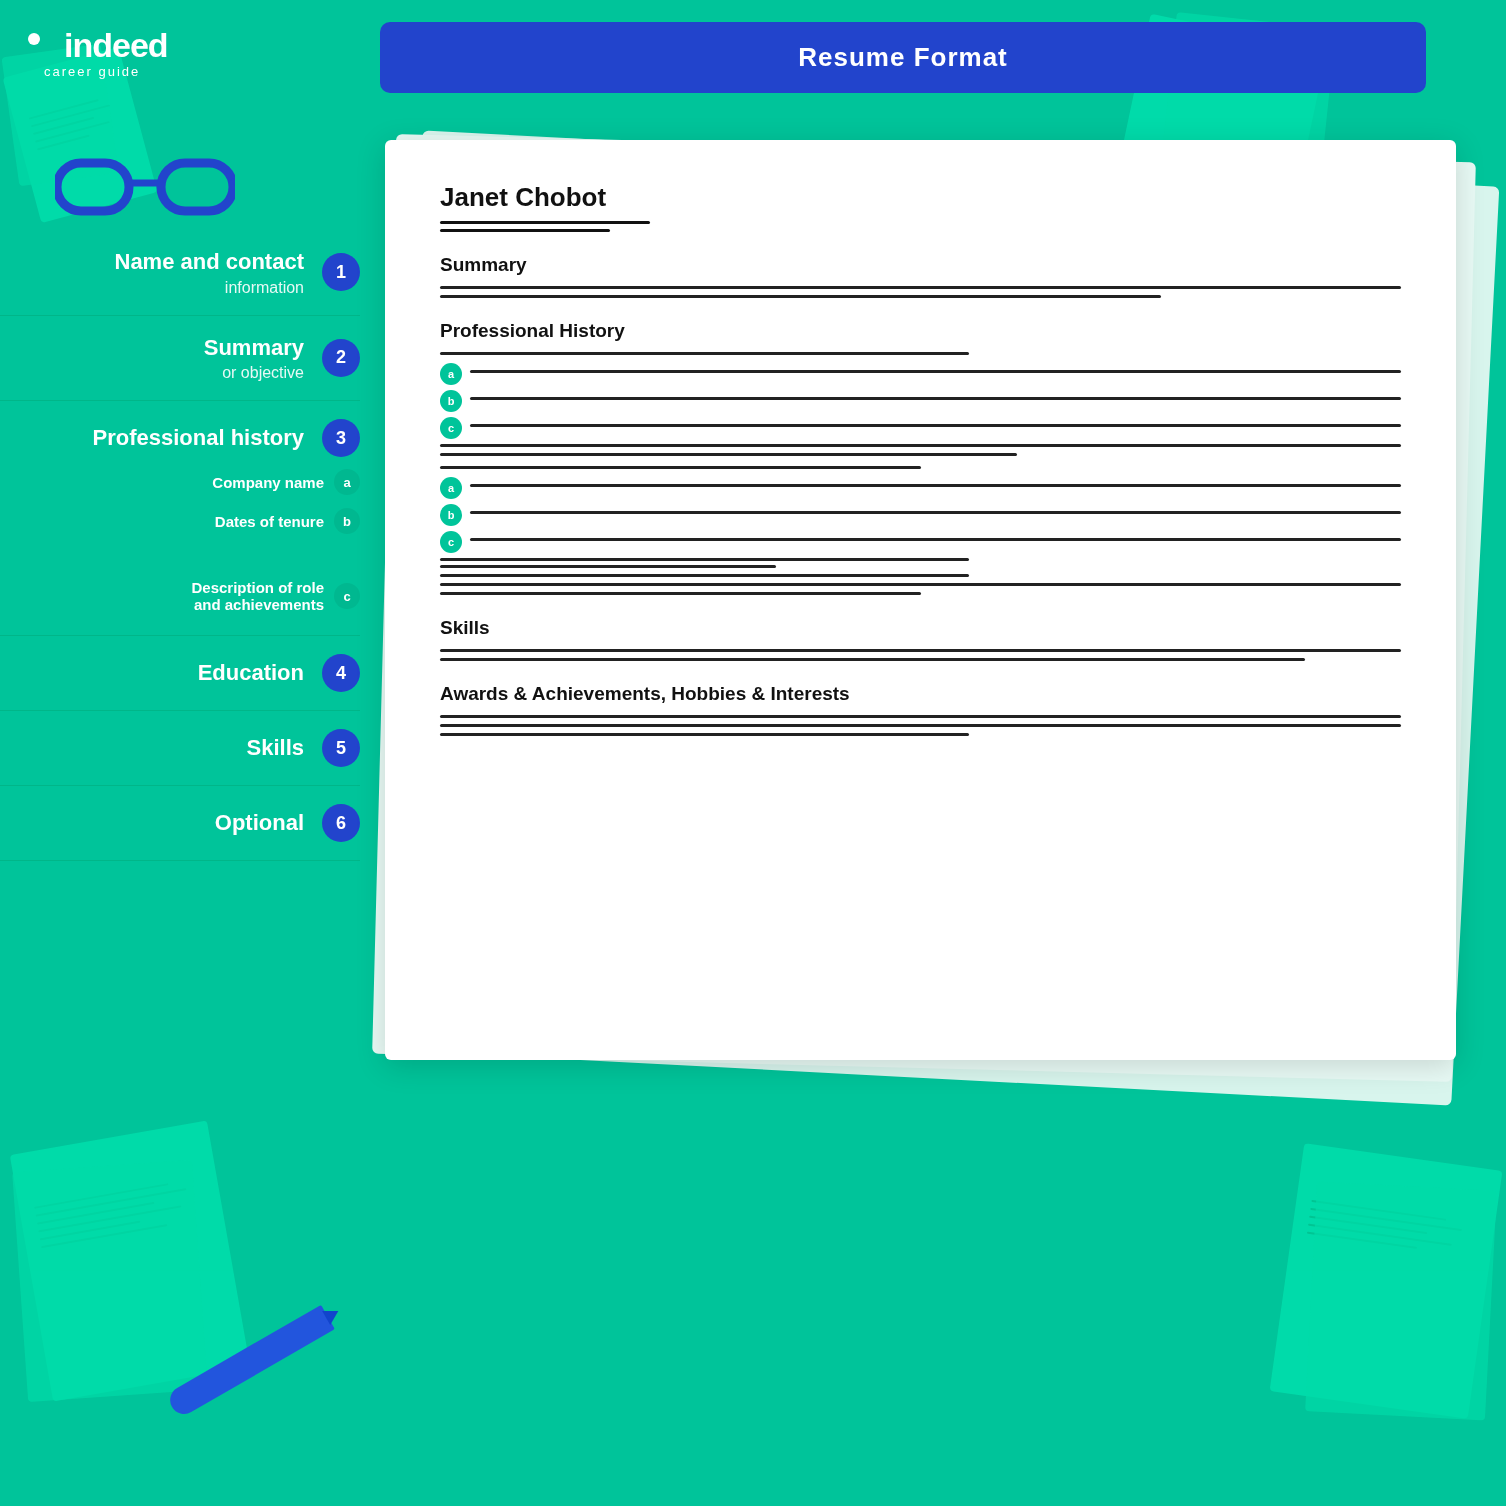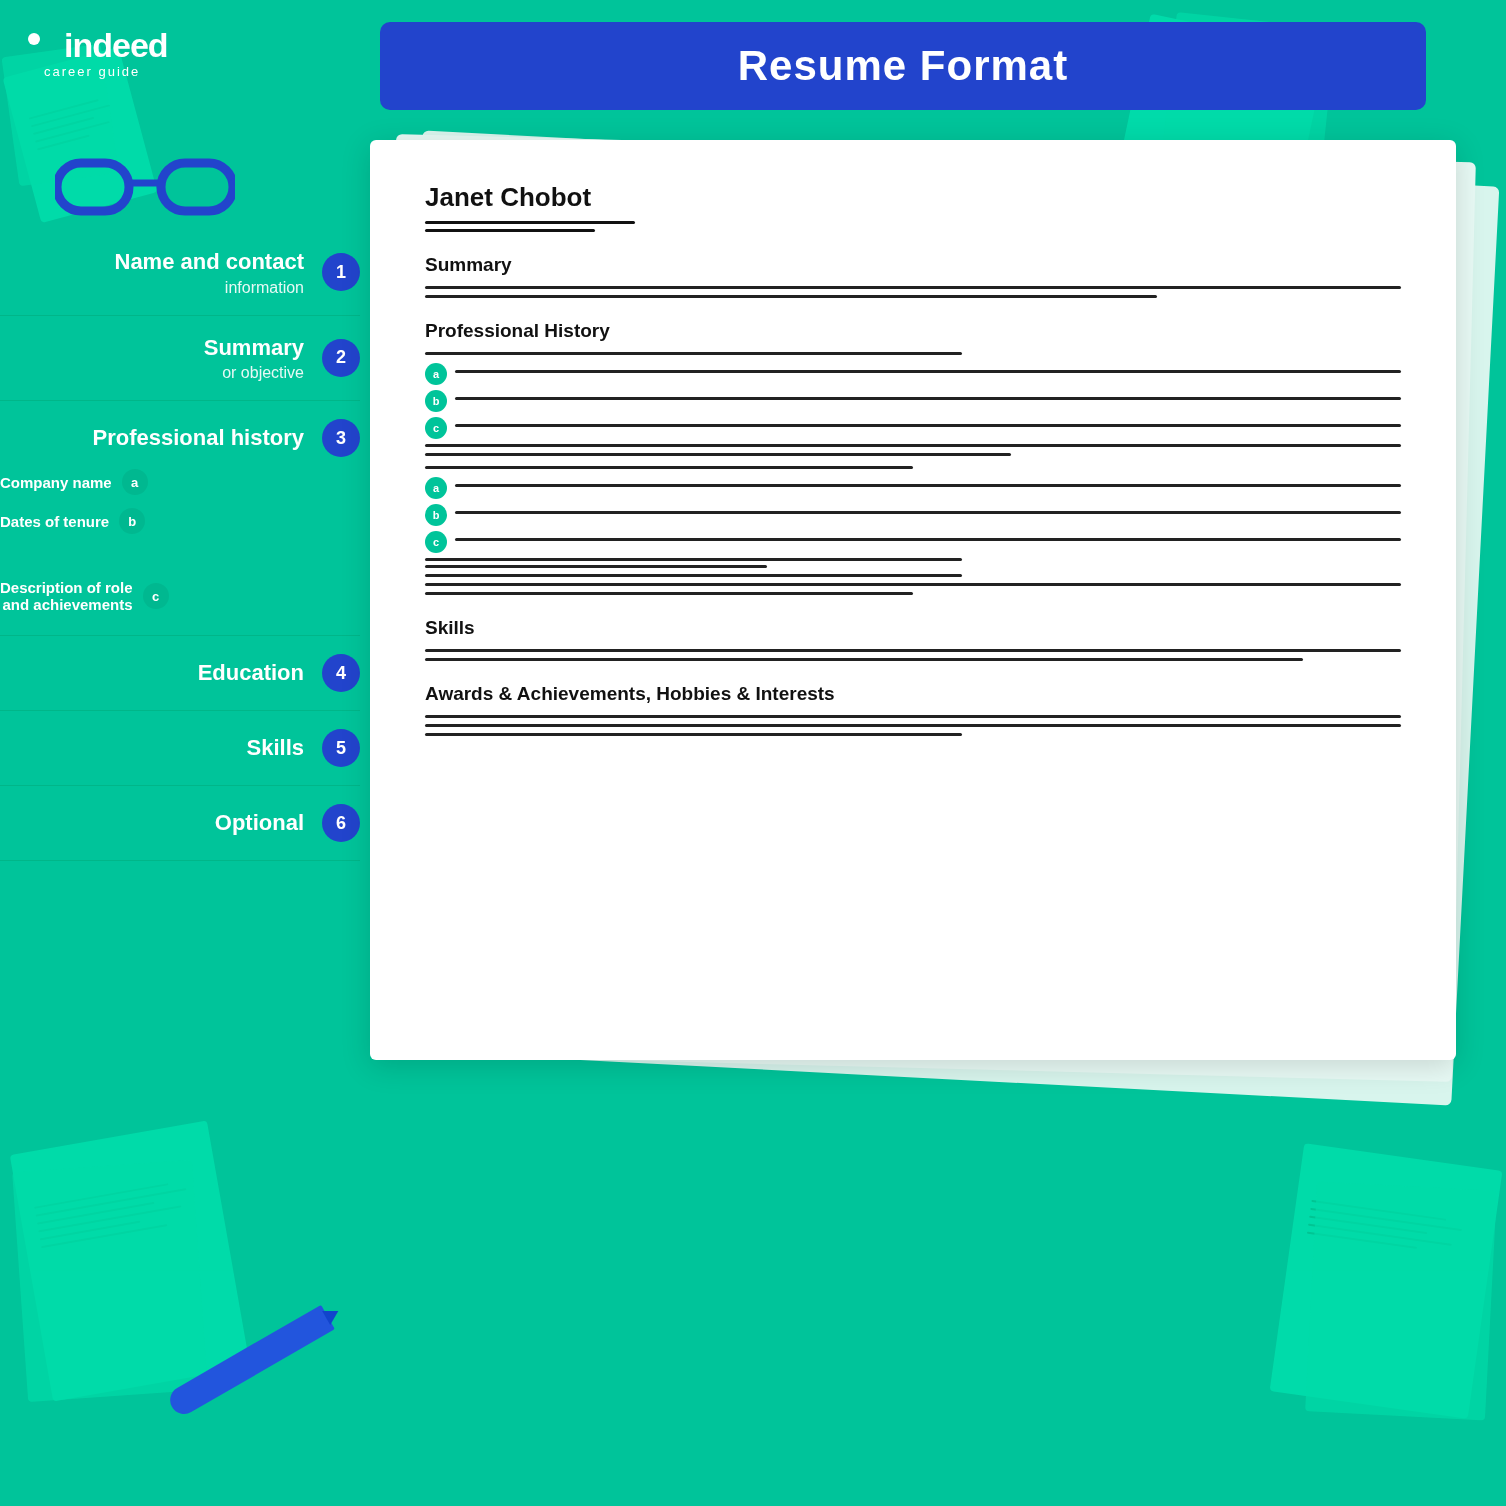--- a/index.html
+++ b/index.html
@@ -134,21 +134,21 @@
       top: 22px;
       left: 380px;
       right: 80px;
       background: #2244cc;
       border-radius: 10px;
       padding: 20px 30px;
       text-align: center;
     }
     .title-banner h1 {
       color: white;
-      font-size: 42px;
+      font-size: 26px;
       font-weight: bold;
       letter-spacing: 1px;
     }
 
     
     .sidebar {
       position: absolute;
       left: 0;
       top: 230px;
       width: 360px;
@@ -235,21 +235,21 @@
       display: flex;
       align-items: center;
       justify-content: flex-end;
       width: 100%;
     }
     .prof-subitems {
       margin-top: 8px;
       width: 100%;
       display: flex;
       flex-direction: column;
-      align-items: flex-start;
+      align-items: flex-end;
       gap: 5px;
     }
 
     
     .resume-stack {
       position: absolute;
       top: 140px;
       left: 370px;
       right: 50px;
     }
@@ -274,20 +274,21 @@
       transform: rotate(1.5deg);
     }
 
     .resume-paper {
       position: relative;
       background: white;
       border-radius: 6px;
       padding: 42px 55px 42px 55px;
       min-height: 920px;
       box-shadow: 0 6px 30px rgba(0,0,0,0.15);
+      margin-left: 15px;
     }
 
     .resume-name {
       font-size: 26px;
       font-weight: bold;
       color: #111;
       margin-bottom: 8px;
     }
 
     .resume-line {

